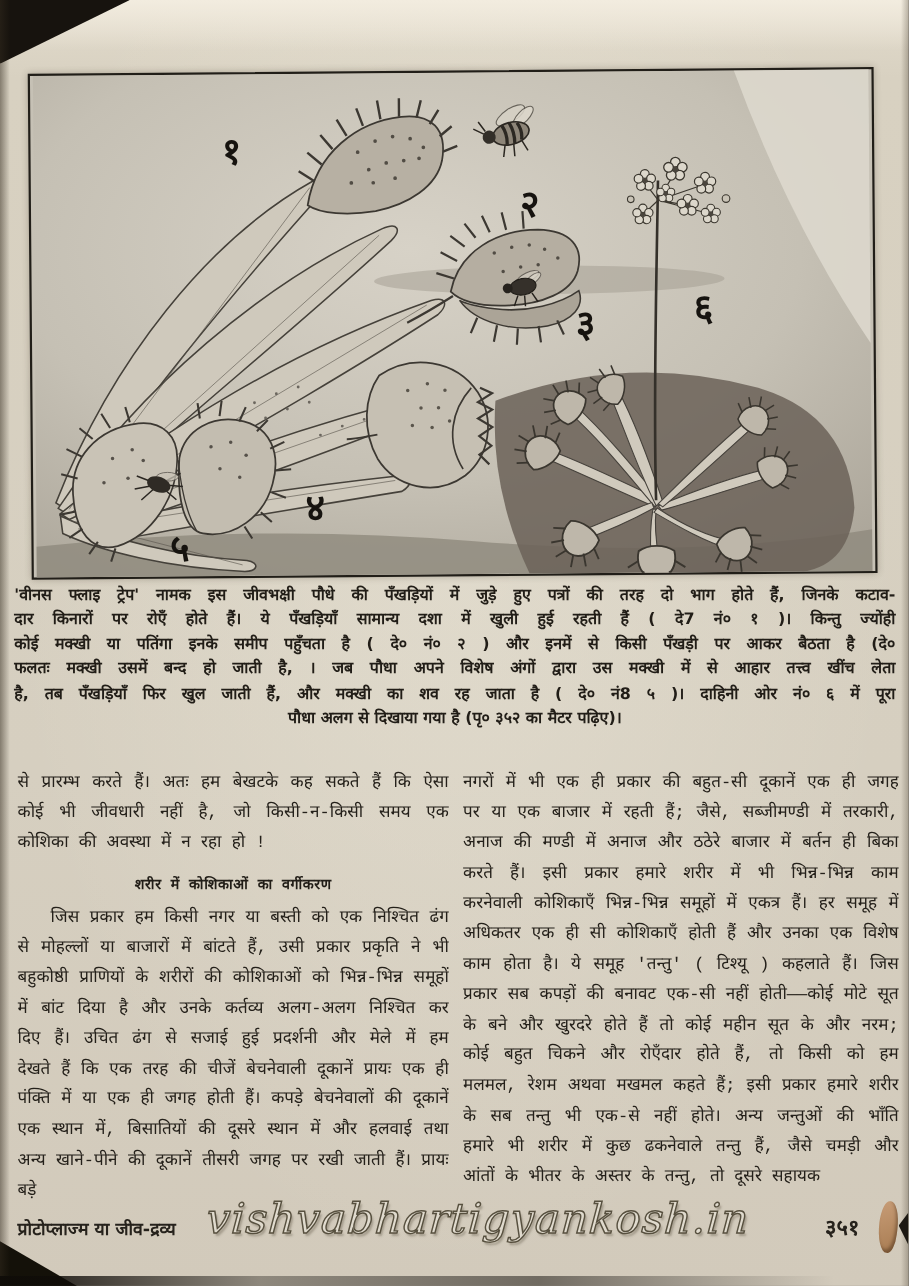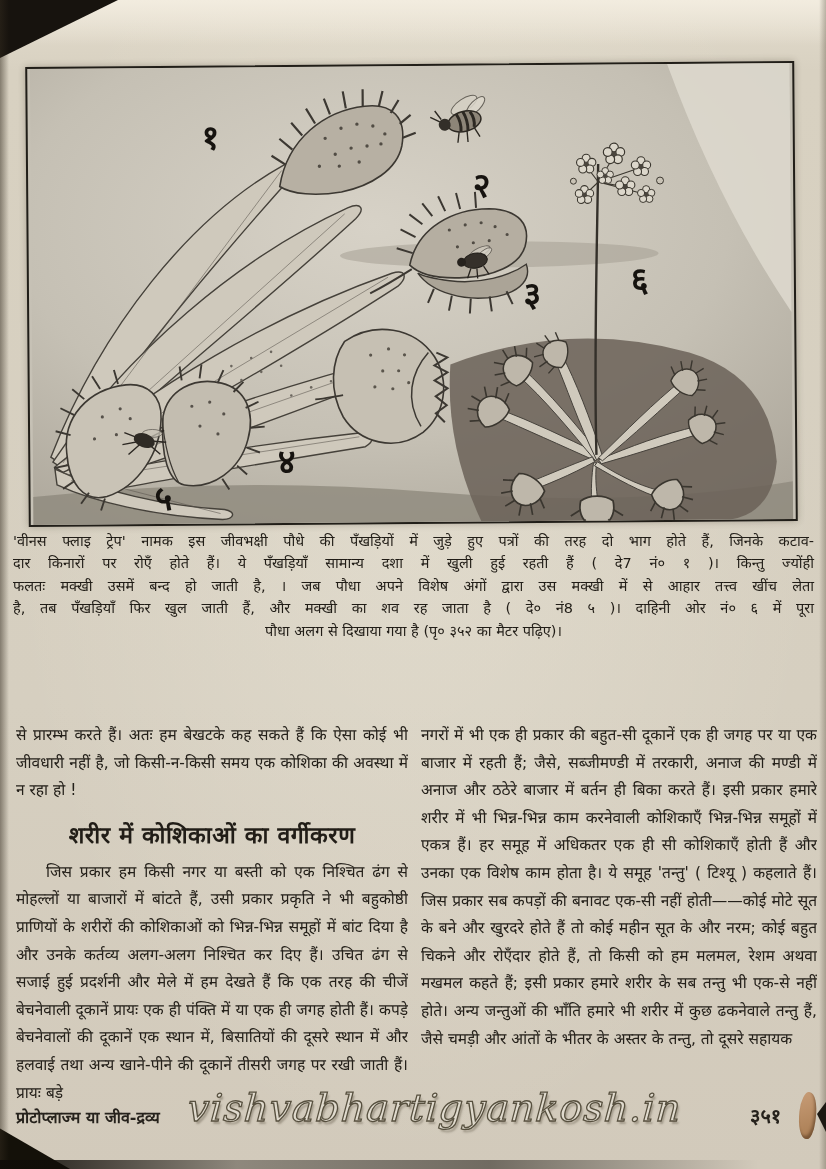--- a/index.html
+++ b/index.html
@@ -32,31 +32,31 @@
     clip-path:polygon(100% 0,0 40%,100% 100%);}
 
   
   .plate{position:absolute;left:27px;top:64px;width:765px;height:456px;margin:0;
     border:2.5px solid #211e18;background:#c6c1b5;transform:rotate(-.45deg);
     box-shadow:0 0 7px rgba(60,50,35,.3);}
   .plate svg{display:block;width:100%;height:100%;}
 
   
   .caption{position:absolute;left:13px;top:530px;width:801px;}
-  .cap-line{margin:0;font-size:14.5px;line-height:22.4px;font-weight:400;
+  .cap-line{margin:0;font-size:14.5px;line-height:22.4px;font-weight:700;
     text-align:justify;text-align-last:justify;color:#211d17;}
   .cap-line.last{text-align:left;text-align-last:center;}
 
   
-  .col{position:absolute;top:722px;max-height:398px;overflow:hidden;}
+  .col{position:absolute;top:698px;max-height:398px;overflow:hidden;font-family:Liberation Mono, monospace;}
   .col-left{left:16px;width:392px;}
   .col-right{left:421px;width:396px;}
   .body-p{margin:0;font-size:15.5px;line-height:27.6px;text-align:justify;color:#24201a;}
   .indent{text-indent:30px;}
-  .section-heading{margin:13px 0 9px;font-size:23px;font-weight:600;text-align:center;
+  .section-heading{margin:13px 0 9px;font-size:13px;font-weight:600;text-align:center;
     letter-spacing:.5px;color:#211d17;}
 
   
   .footer{position:absolute;left:0;top:1086px;width:705px;height:66px;}
   .running-title{position:absolute;left:16px;top:20px;font-size:16px;font-weight:600;}
   .watermark{position:absolute;left:188px;top:0;font-size:38px;font-style:italic;
     font-family:"DejaVu Serif", serif;letter-spacing:1px;
     color:rgba(226,220,208,.95);-webkit-text-stroke:1.3px #57503f;
     text-shadow:2px 3px 2px rgba(75,65,50,.35);transform:skewX(-4deg);white-space:nowrap;}
   .page-number{position:absolute;left:750px;top:16px;font-size:20px;font-weight:600;}
@@ -254,20 +254,21 @@
         <text x="246" y="408">४</text>
         <text x="122" y="444">५</text>
         <text x="602" y="228">६</text>
       </g>
     </svg>
   </figure>
 
   <div class="caption">
     <p class="cap-line">'वीनस फ्लाइ ट्रेप' नामक इस जीवभक्षी पौधे की पँखड़ियों में जुड़े हुए पत्रों की तरह  दो भाग होते हैं, जिनके कटाव-</p>
     <p class="cap-line">दार किनारों पर रोएँ होते हैं। ये पँखड़ियाँ सामान्य दशा में खुली हुई रहती हैं ( दे7 नं० १ )। किन्तु ज्योंही</p>
+    <p class="cap-line">कोई मक्खी या पतिंगा इनके समीप पहुँचता है ( दे० नं० २ ) और इनमें से किसी पँखड़ी पर आकर बैठता है (दे०</p>
     <p class="cap-line">फलतः मक्खी उसमें बन्द हो जाती है, । जब पौधा अपने विशेष अंगों द्वारा उस मक्खी में से आहार तत्त्व खींच लेता</p>
     <p class="cap-line">है, तब पँखड़ियाँ फिर खुल जाती हैं, और मक्खी का शव रह जाता है ( दे० नं8 ५ )। दाहिनी ओर नं० ६ में पूरा</p>
     <p class="cap-line last">पौधा अलग से दिखाया गया है (पृ० ३५२ का मैटर पढ़िए)।</p>
   </div>
 
   <div class="col col-left">
     <p class="body-p">से प्रारम्भ करते हैं। अतः हम बेखटके कह सकते हैं कि ऐसा कोई भी जीवधारी नहीं है, जो किसी-न-किसी समय एक कोशिका की अवस्था में न रहा हो !</p>
     <h2 class="section-heading">शरीर में कोशिकाओं का वर्गीकरण</h2>
     <p class="body-p indent">जिस प्रकार हम किसी नगर या बस्ती को एक निश्चित ढंग से मोहल्लों या बाजारों में बांटते हैं, उसी प्रकार प्रकृति ने भी बहुकोष्ठी प्राणियों के शरीरों की कोशिकाओं को भिन्न-भिन्न समूहों में बांट दिया है और उनके कर्तव्य अलग-अलग निश्चित कर दिए हैं। उचित ढंग से सजाई हुई प्रदर्शनी और मेले में हम देखते हैं कि एक तरह की चीजें बेचनेवाली दूकानें प्रायः एक ही पंक्ति में या एक ही जगह होती हैं। कपड़े बेचनेवालों की दूकानें एक स्थान में, बिसातियों की दूसरे स्थान में और हलवाई तथा अन्य खाने-पीने की दूकानें तीसरी जगह पर रखी जाती हैं। प्रायः बड़े</p>
   </div>

